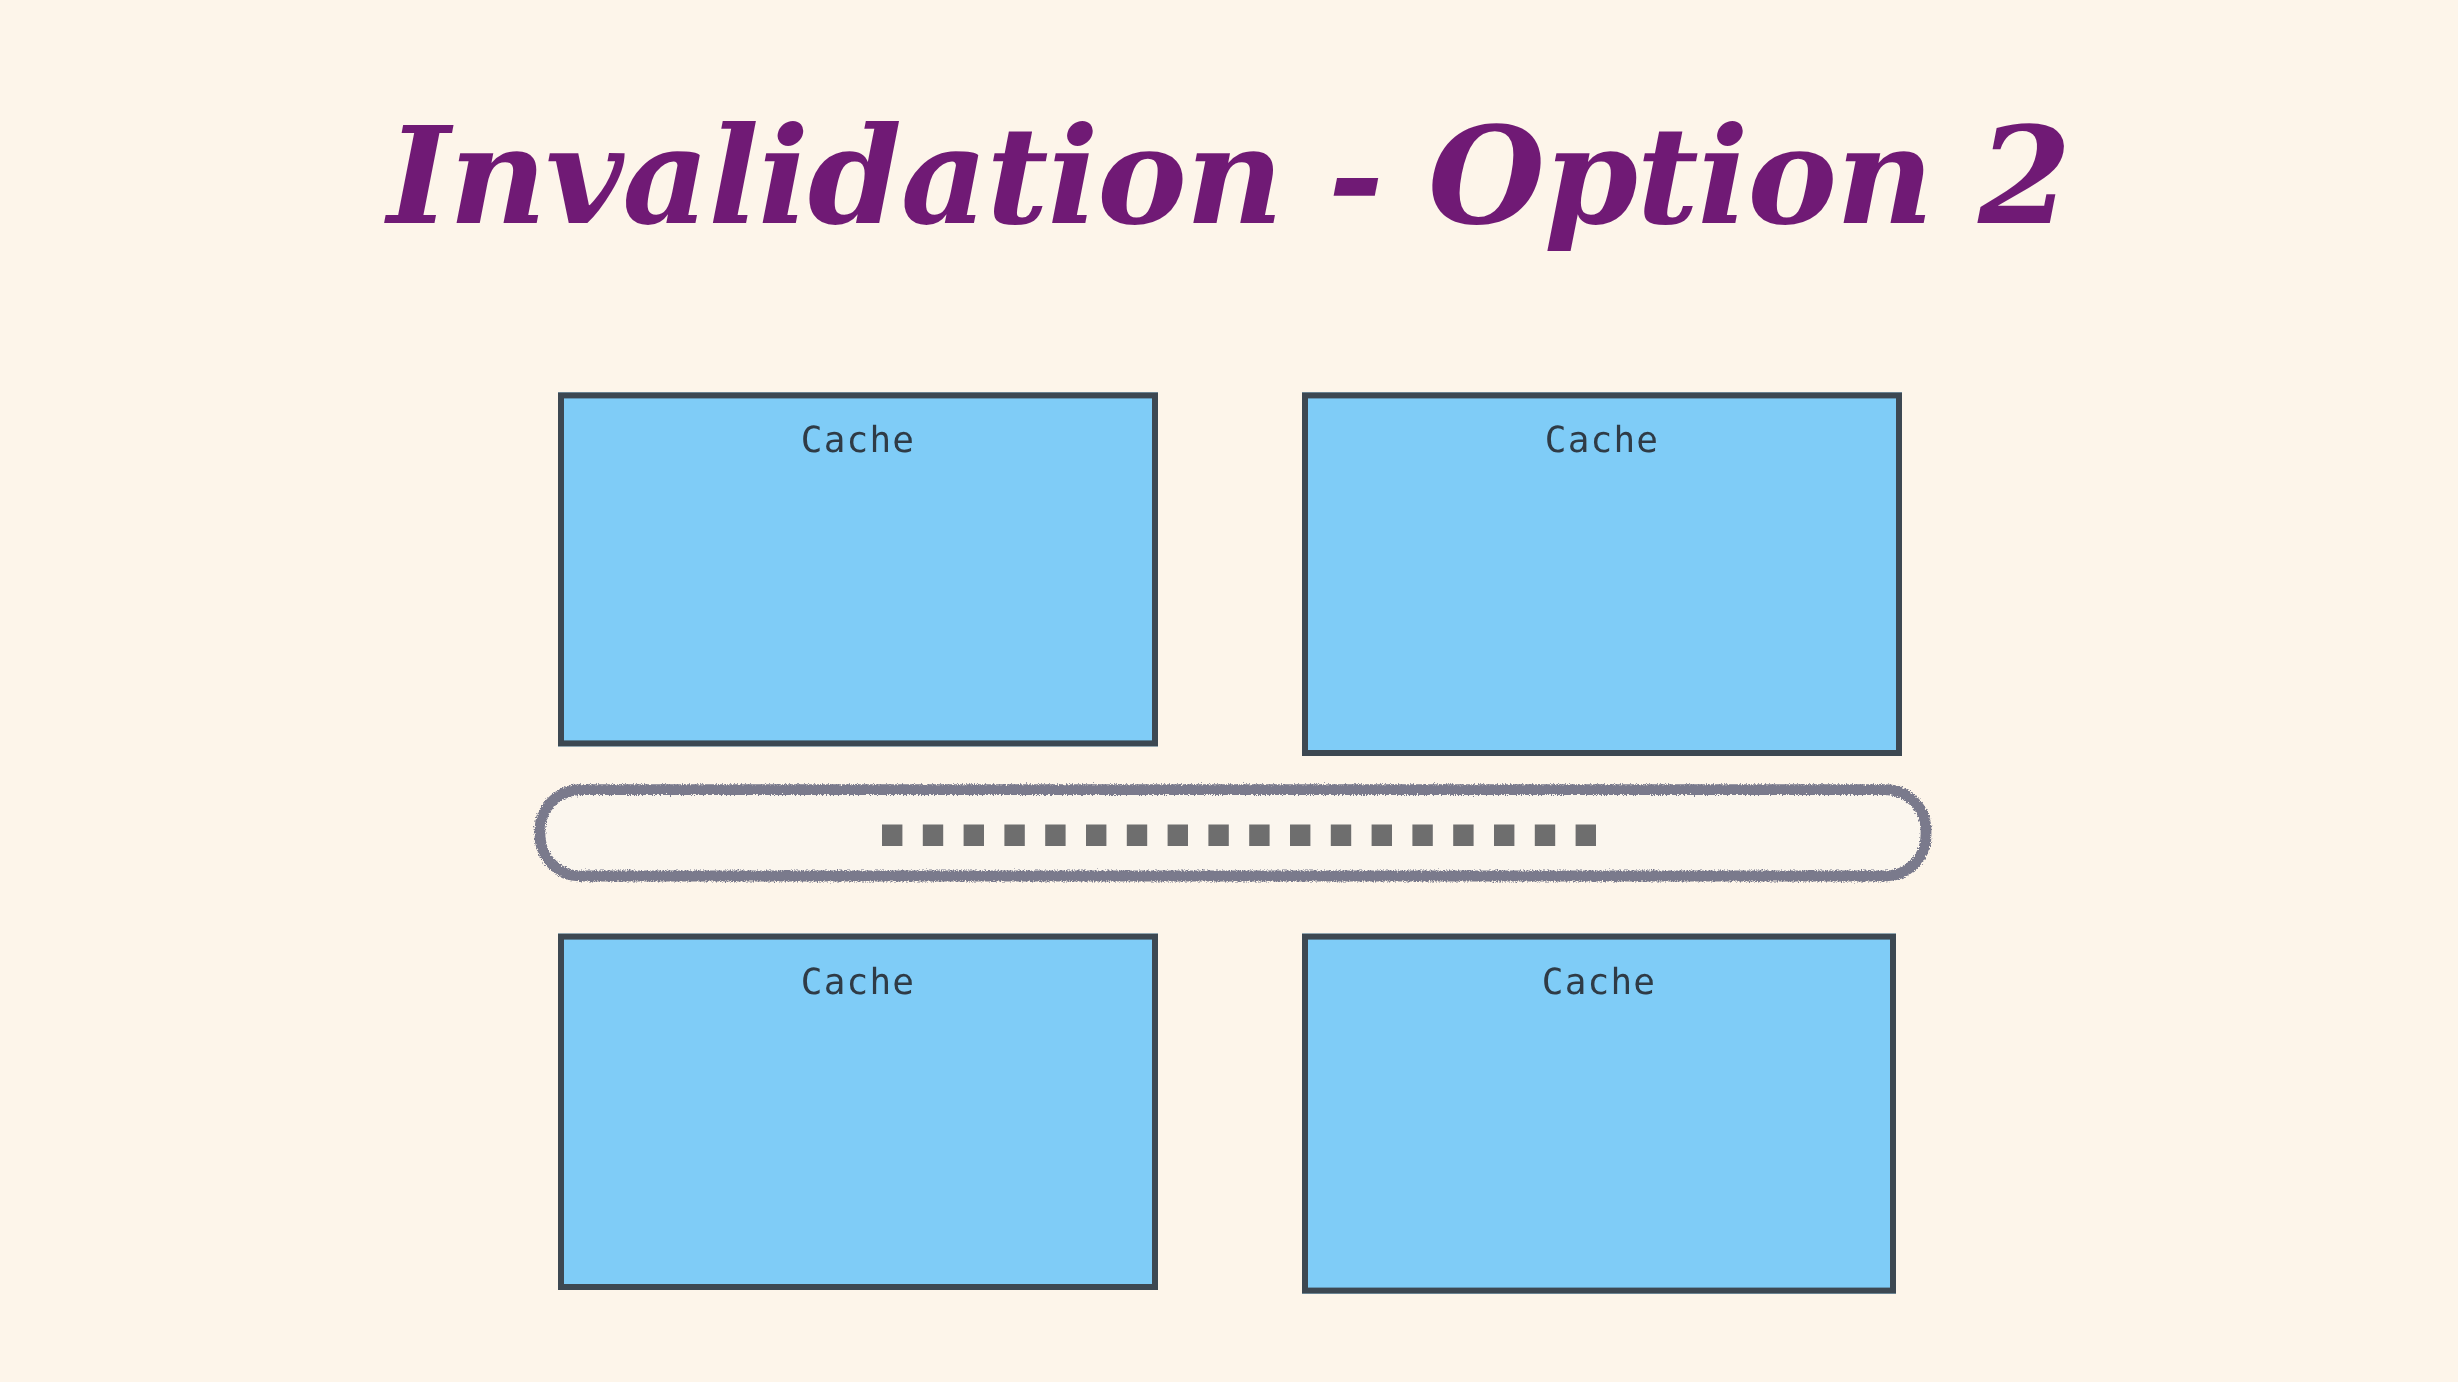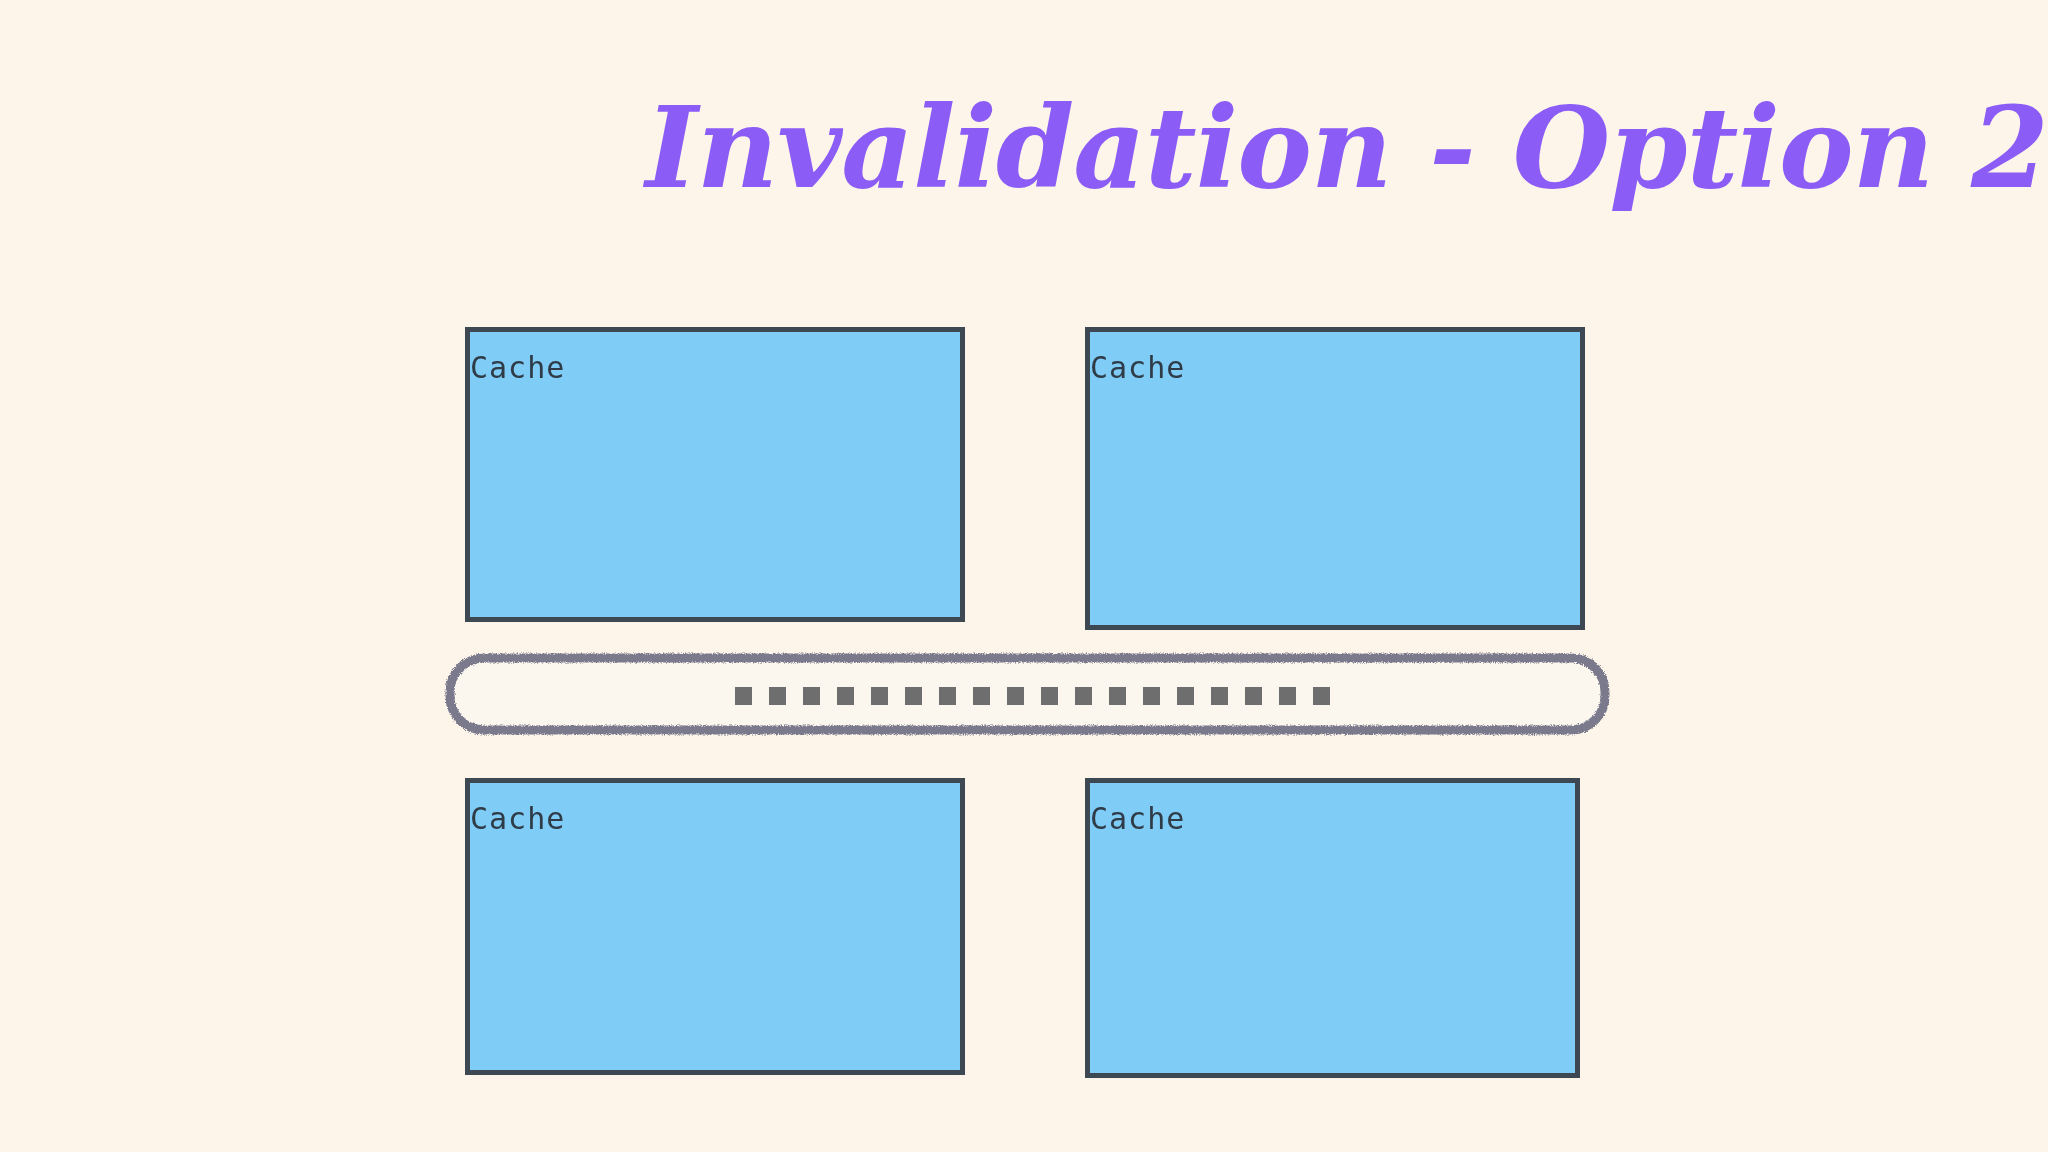--- a/index.html
+++ b/index.html
@@ -21,44 +21,44 @@
     height: 1152px;
     background: #FDF5EA;
   }
 
   
   #page-title {
     position: absolute;
     left: 0;
     top: 92px;
     width: 2048px;
-    text-align: right;
+    text-align: center;
     font-family: "DejaVu Serif", "Liberation Serif", serif;
     font-weight: bold;
     font-style: italic;
     font-size: 112px;
     line-height: 1.0;
     letter-spacing: -1px;
-    color: #8b5cf6;
+    color: #701a75;
     white-space: nowrap;
   }
 
   
   .cache-box {
     position: absolute;
     box-sizing: border-box;
     background: #7FCCF7;
     border: 5px solid #3D4852;
   }
   .cache-label {
     position: absolute;
     left: 0;
     top: 18px;
     width: 100%;
-    text-align: left;
+    text-align: center;
     font-family: "DejaVu Sans Mono", "Liberation Mono", monospace;
     font-size: 30px;
     color: #2F3B46;
     letter-spacing: 1px;
   }
 
   #box-top-left    { left: 465px;  top: 327px;  width: 500px; height: 295px; }
   #box-top-right   { left: 1085px; top: 327px;  width: 500px; height: 303px; }
   #box-bottom-left { left: 465px;  top: 778px;  width: 500px; height: 297px; }
   #box-bottom-right{ left: 1085px; top: 778px;  width: 495px; height: 300px; }

